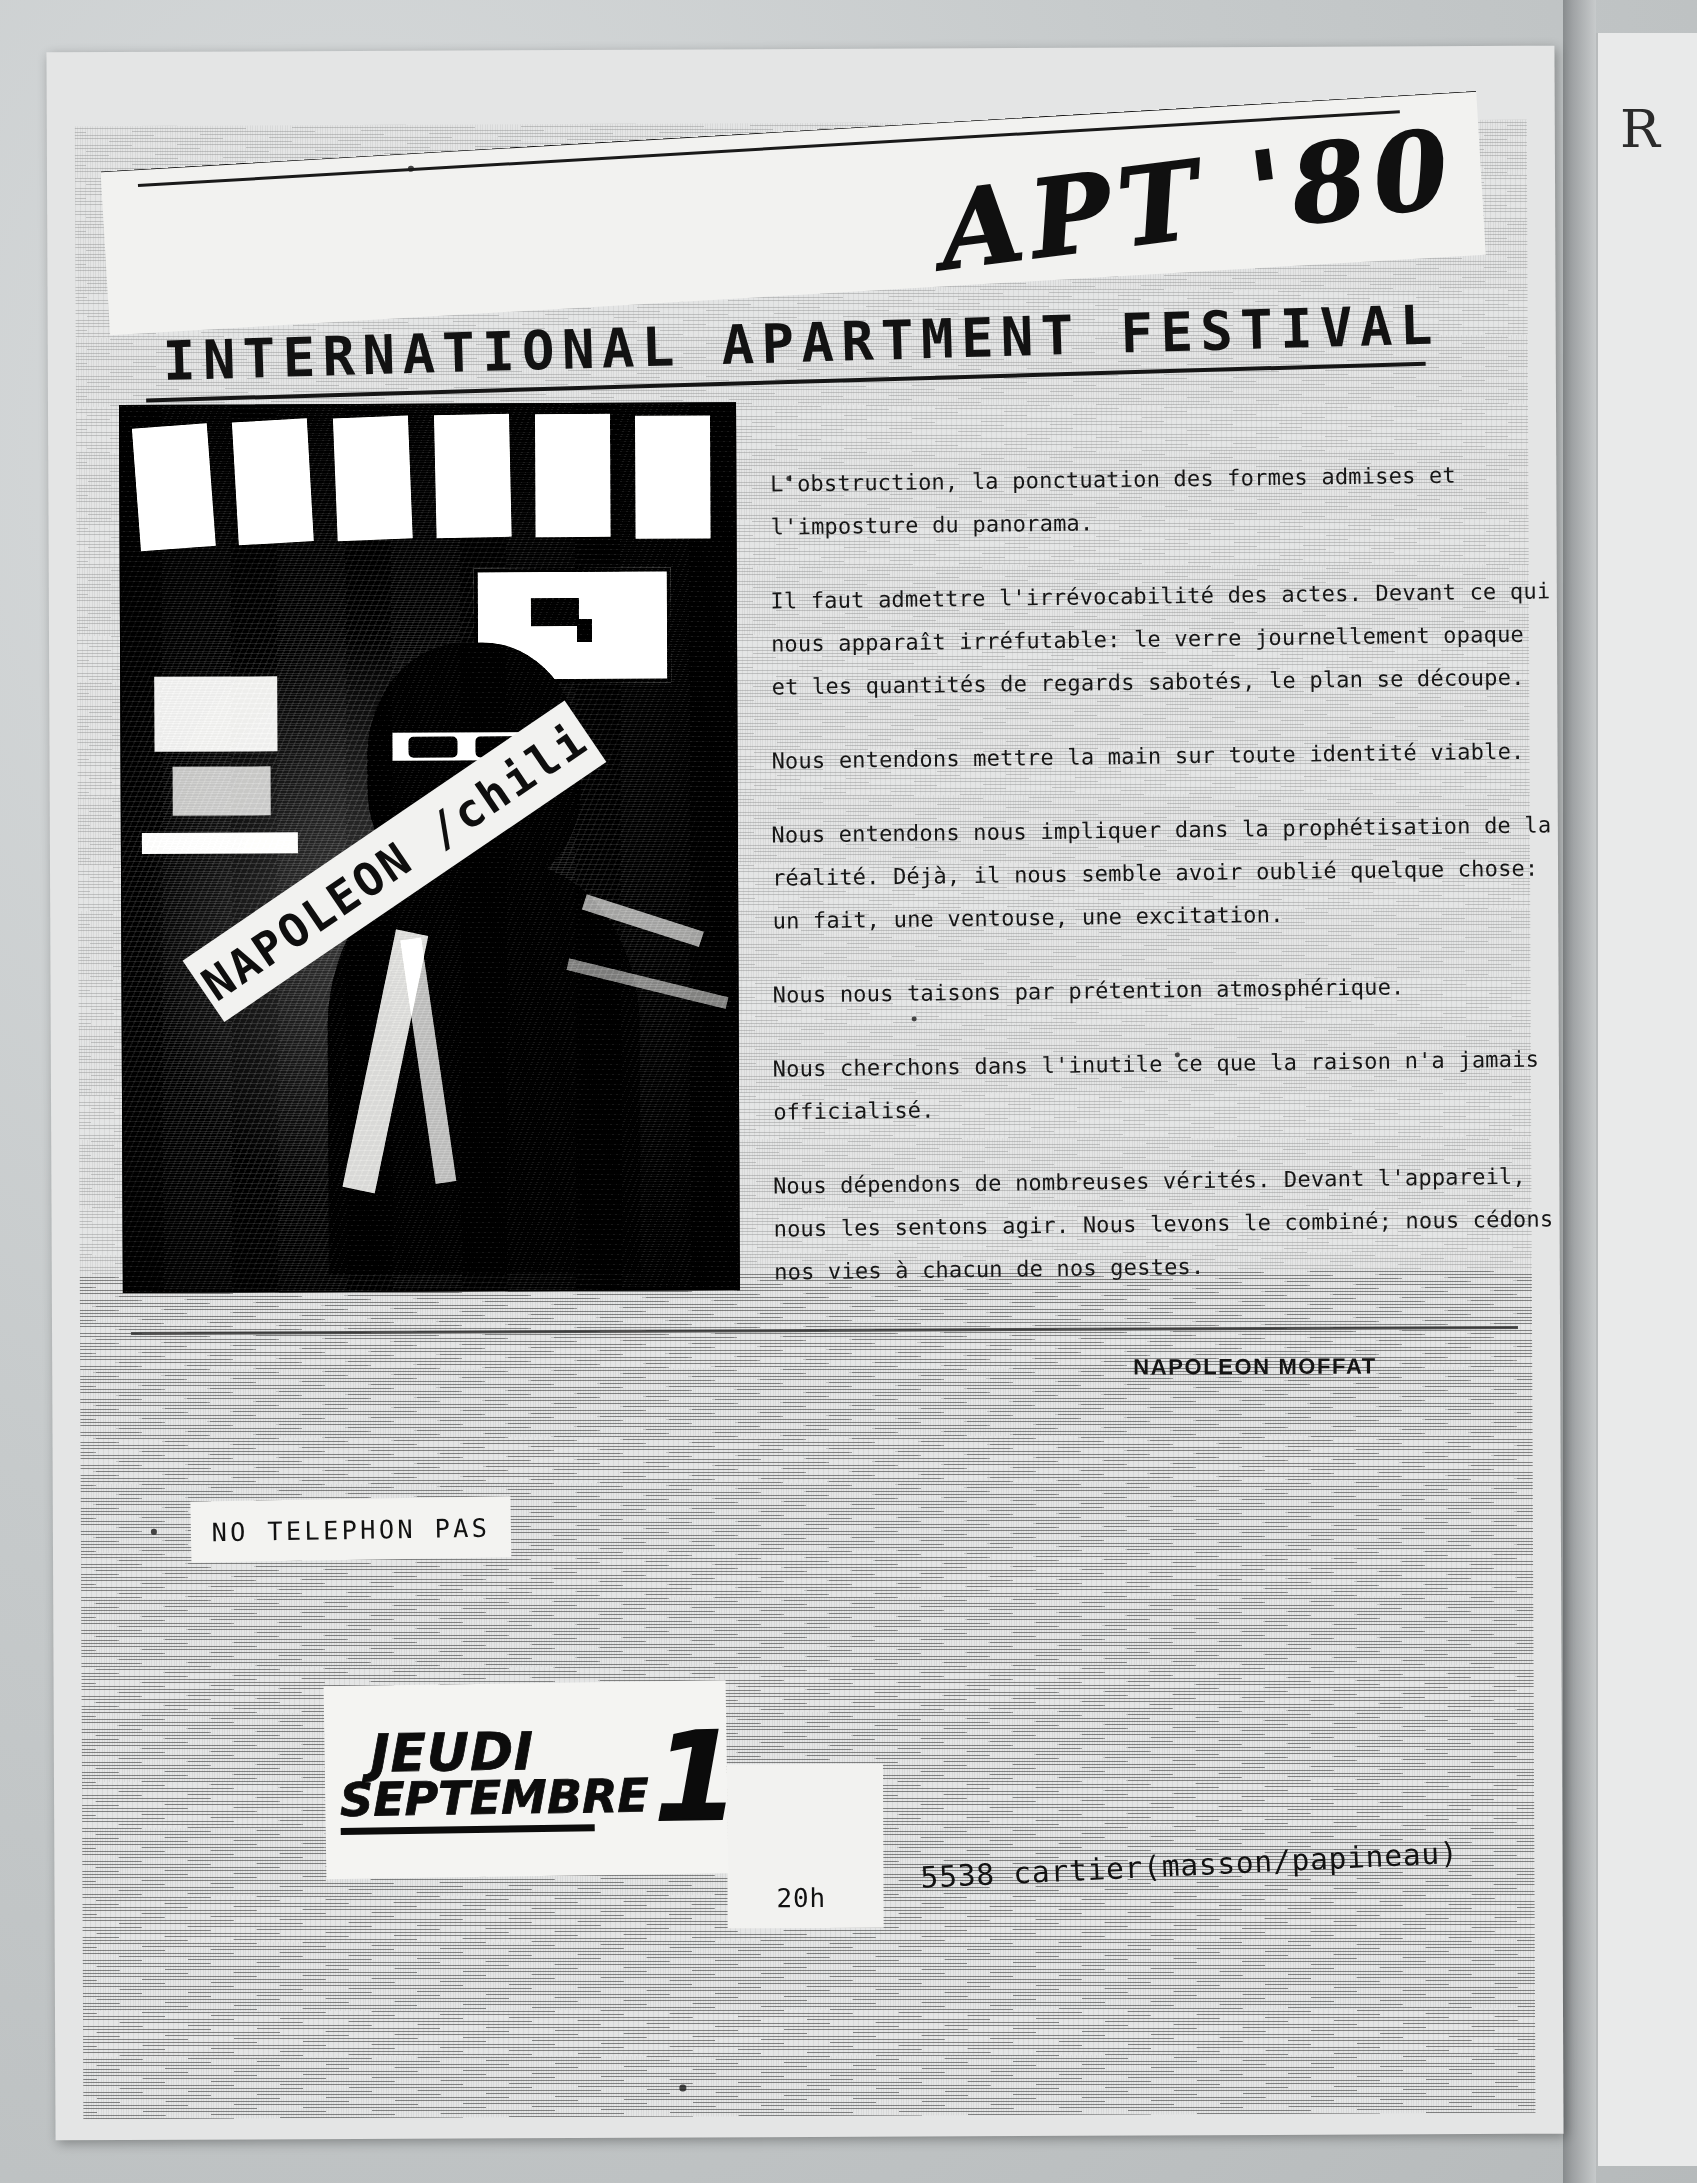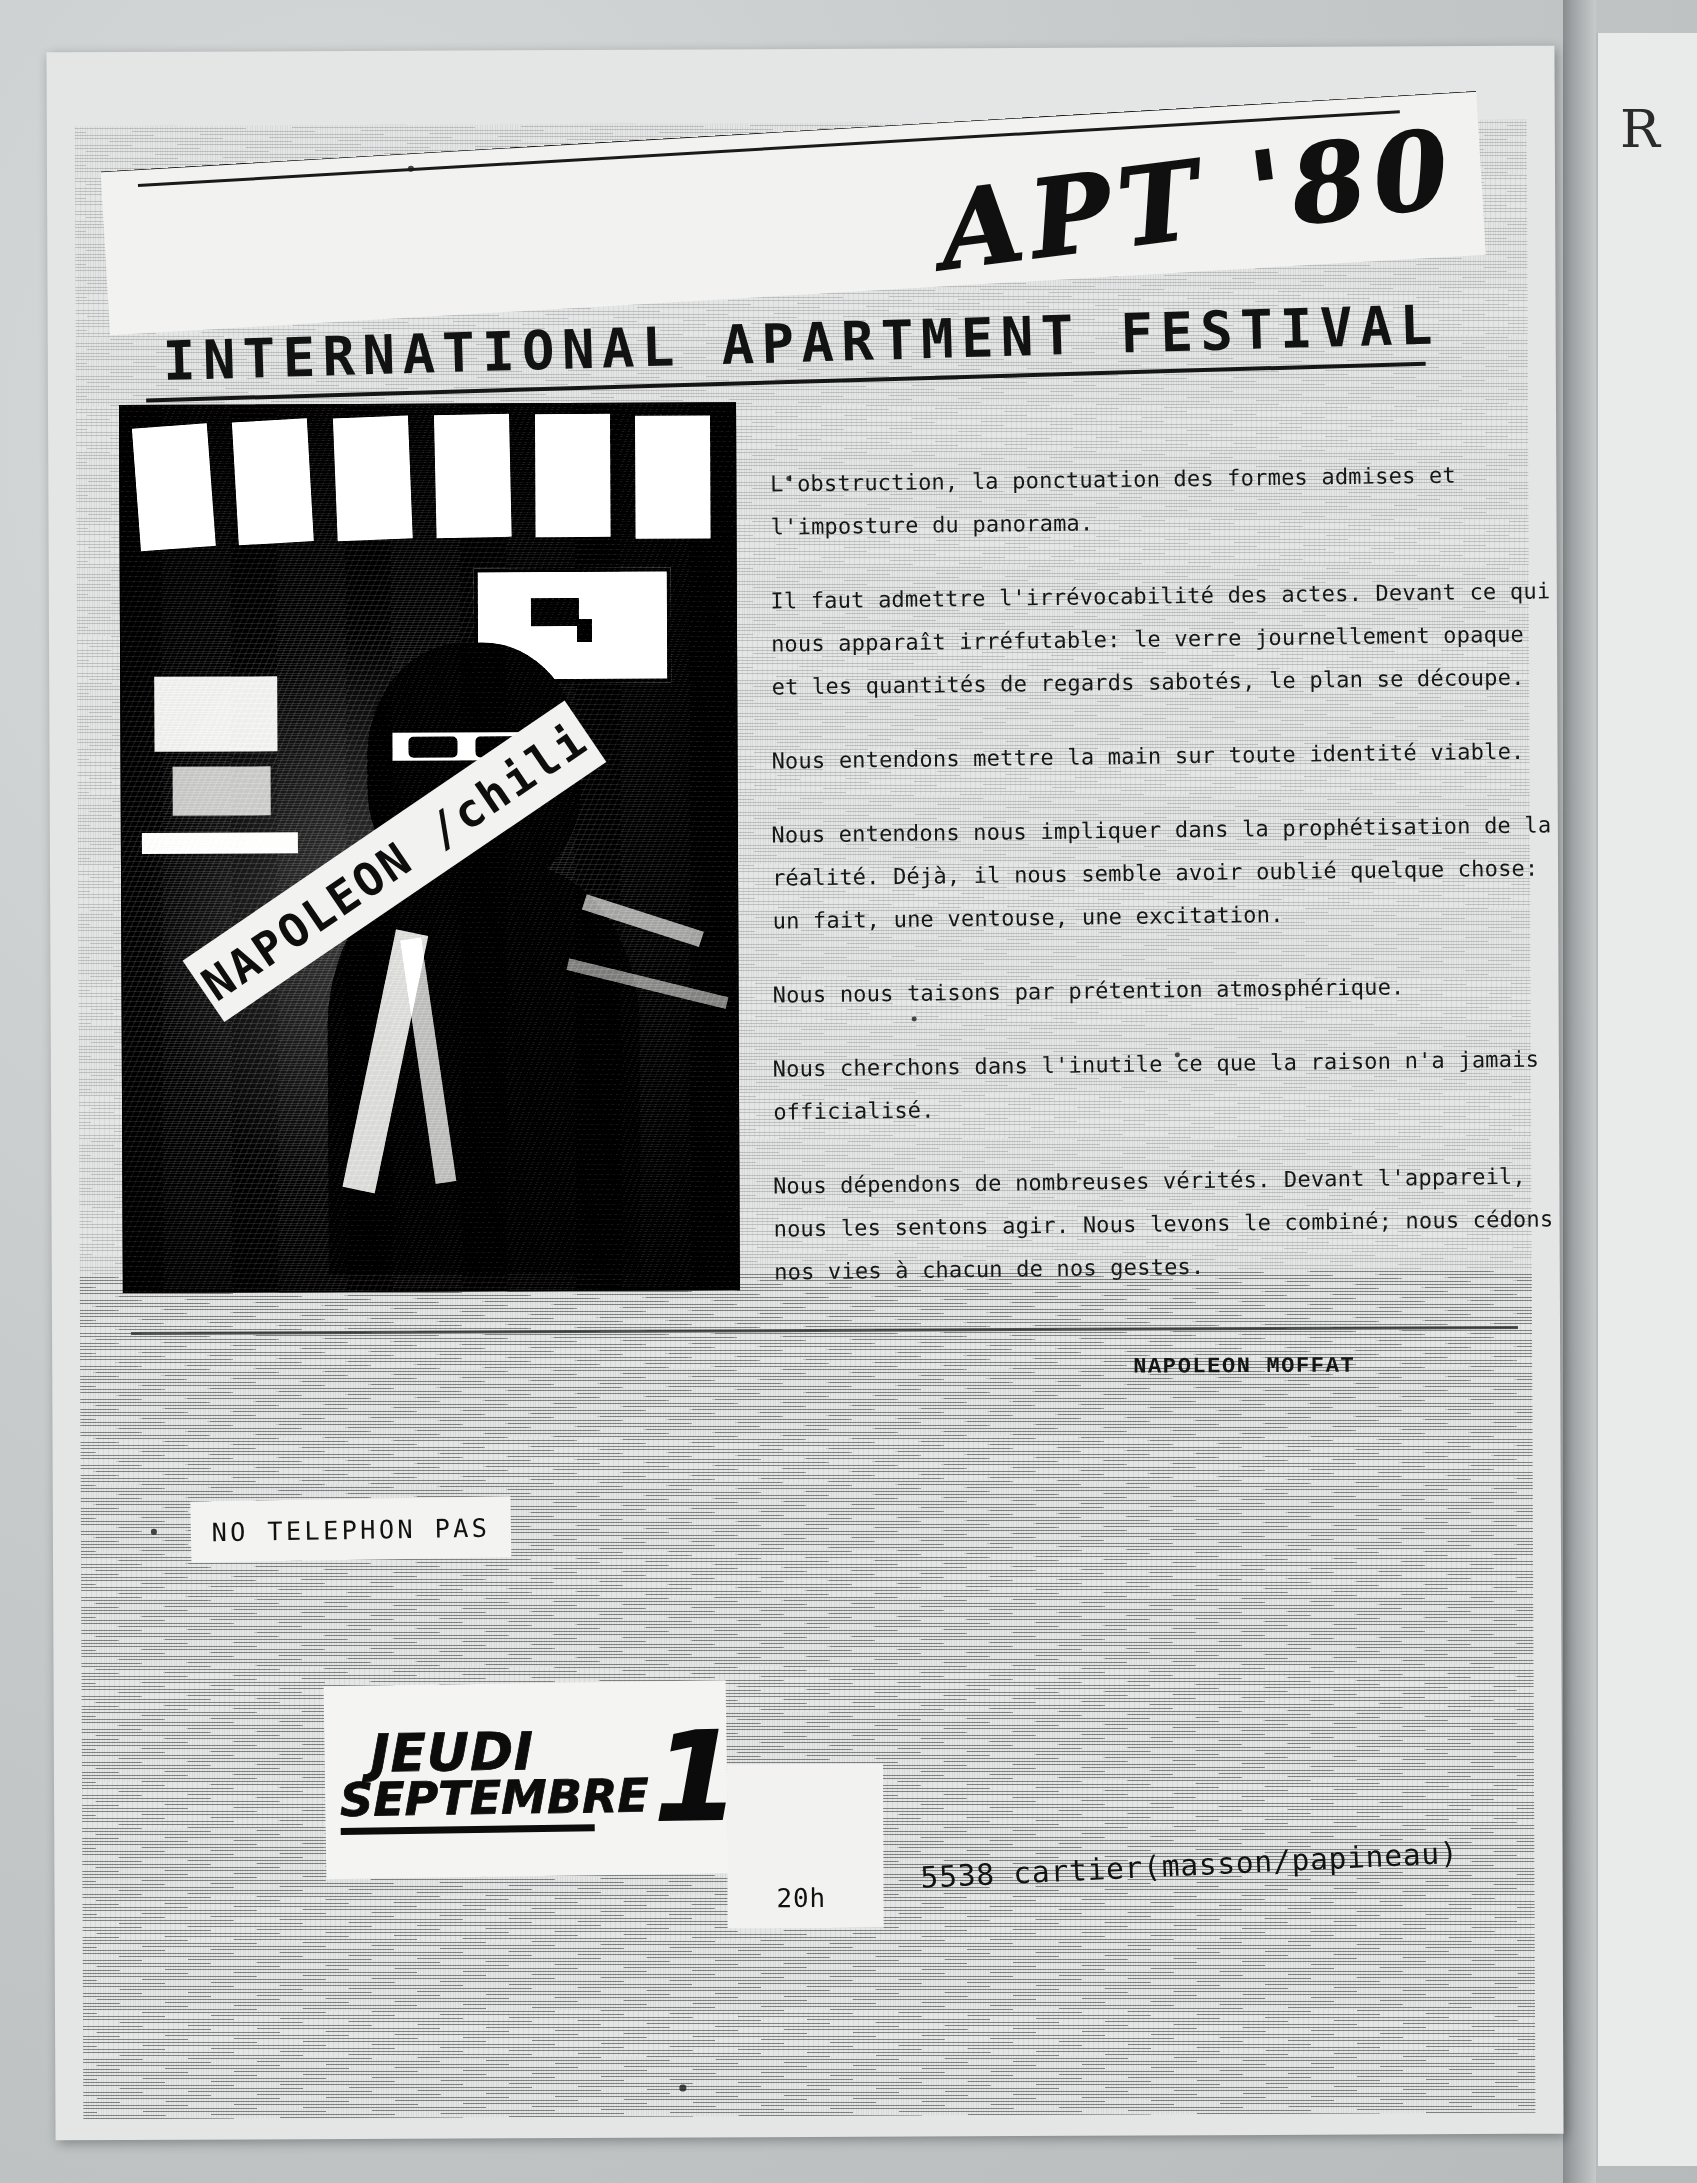--- a/index.html
+++ b/index.html
@@ -211,21 +211,21 @@
   }
   #text-col p {
     margin: 0 0 31px 0;
     max-width: 788px;
     transform: rotate(-0.5deg);
   }
   #signature {
     position: absolute;
     left: 1081px; top: 1307px;
     z-index: 8;
-    font-family: Liberation Mono, monospace;
+    font-family: Liberation Sans, sans-serif;
     font-weight: bold;
     font-size: 22px;
     letter-spacing: 1.6px;
     color: #141414;
   }
   #rule-mid {
     position: absolute;
     left: 79px; top: 1280px; width: 1387px; height: 3.3px;
     background: #2a2a2a;
     z-index: 7;

